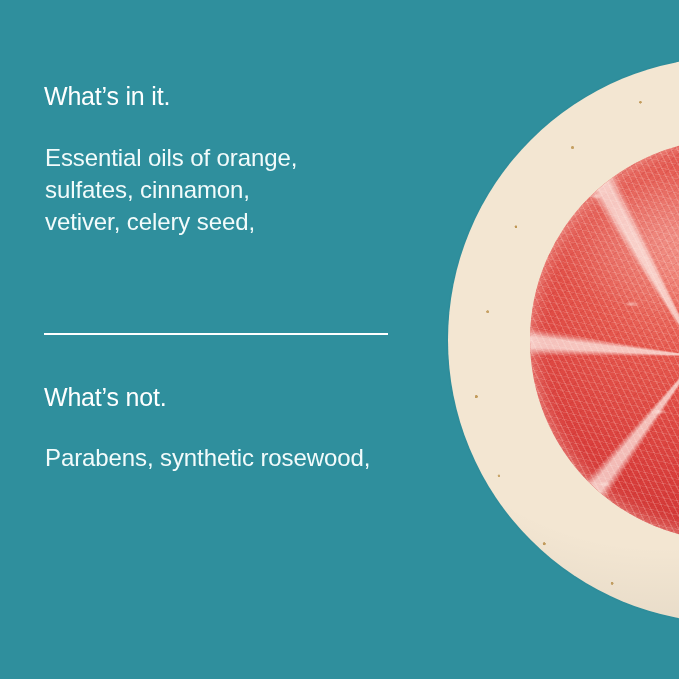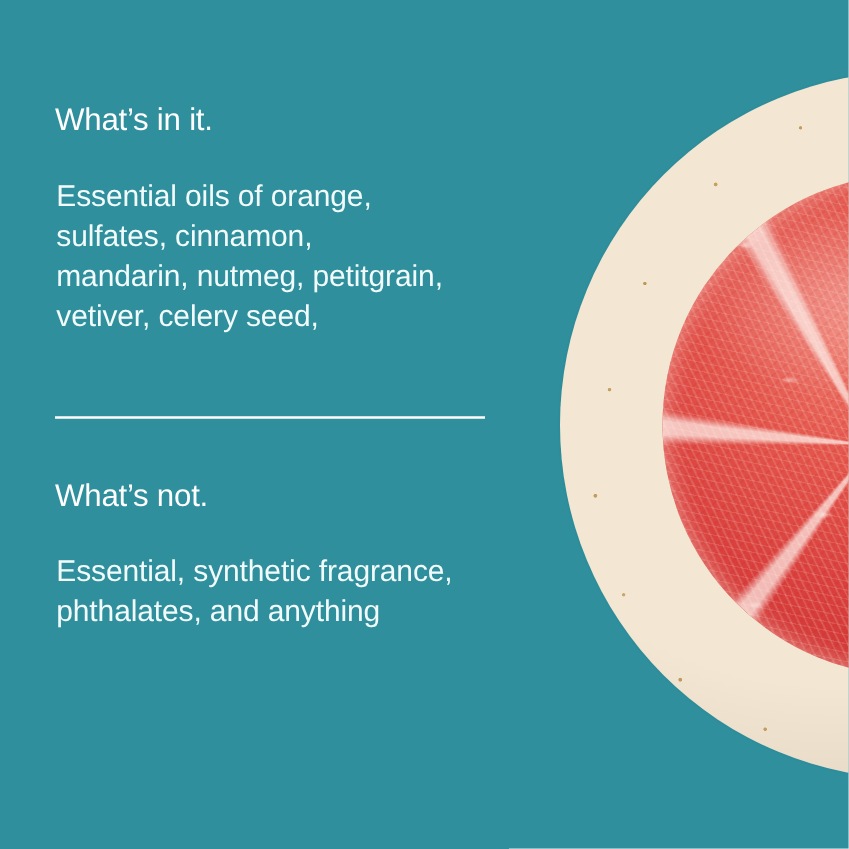--- a/index.html
+++ b/index.html
@@ -249,27 +249,25 @@
     <div class="fruit-shadow"></div>
   </div>
 
   <div class="copy">
 
     <h2 id="heading-in-it" class="heading">What’s in it.</h2>
 
     <ul id="ingredients-list" class="body-list">
       <li>Essential oils of orange,</li>
       <li>sulfates, cinnamon,</li>
-      <li>mandarin, nutmeg, petitgrain,</li>
       <li>vetiver, celery seed,</li>
     </ul>
 
     <h2 id="heading-not" class="heading">What’s not.</h2>
 
     <ul id="excluded-list" class="body-list">
-      <li>Essential, synthetic fragrance,</li>
-      <li>phthalates, and anything</li>
+      <li>Parabens, synthetic rosewood,</li>
     </ul>
   </div>
 
   <hr class="divider">
 
 </div>
 
 </body></html>

